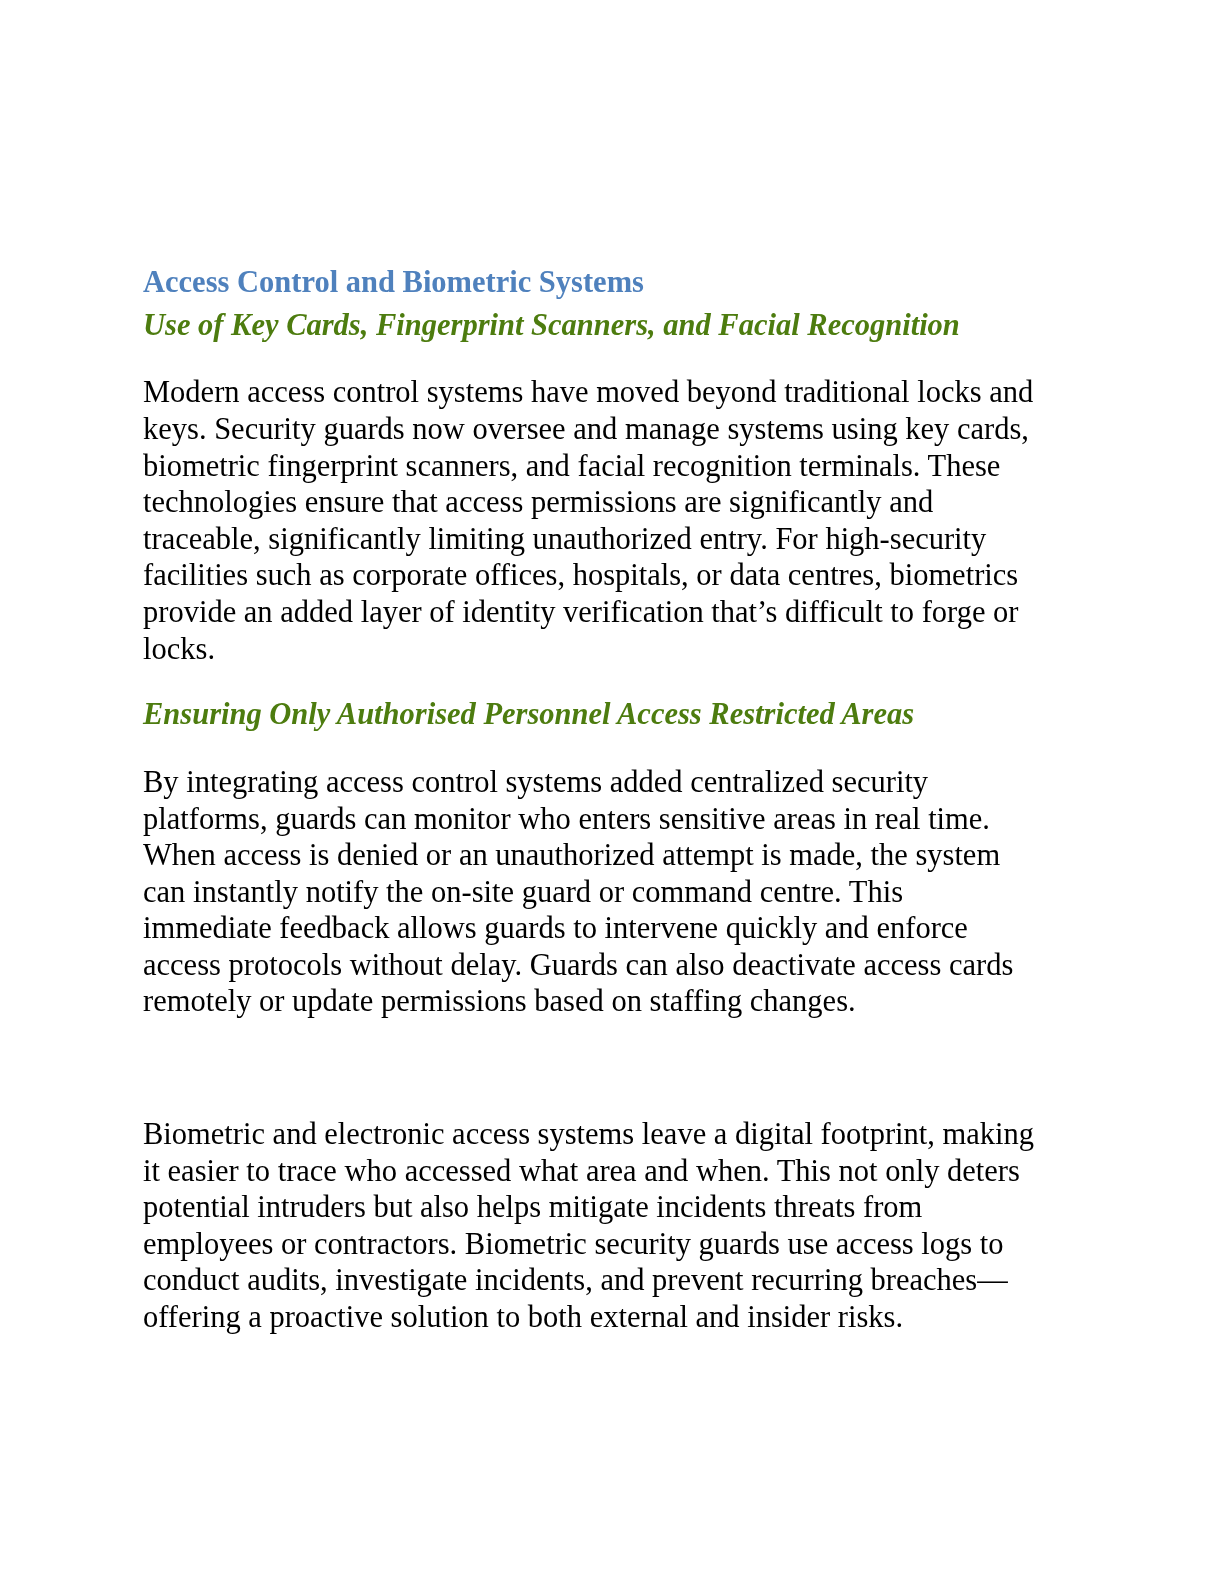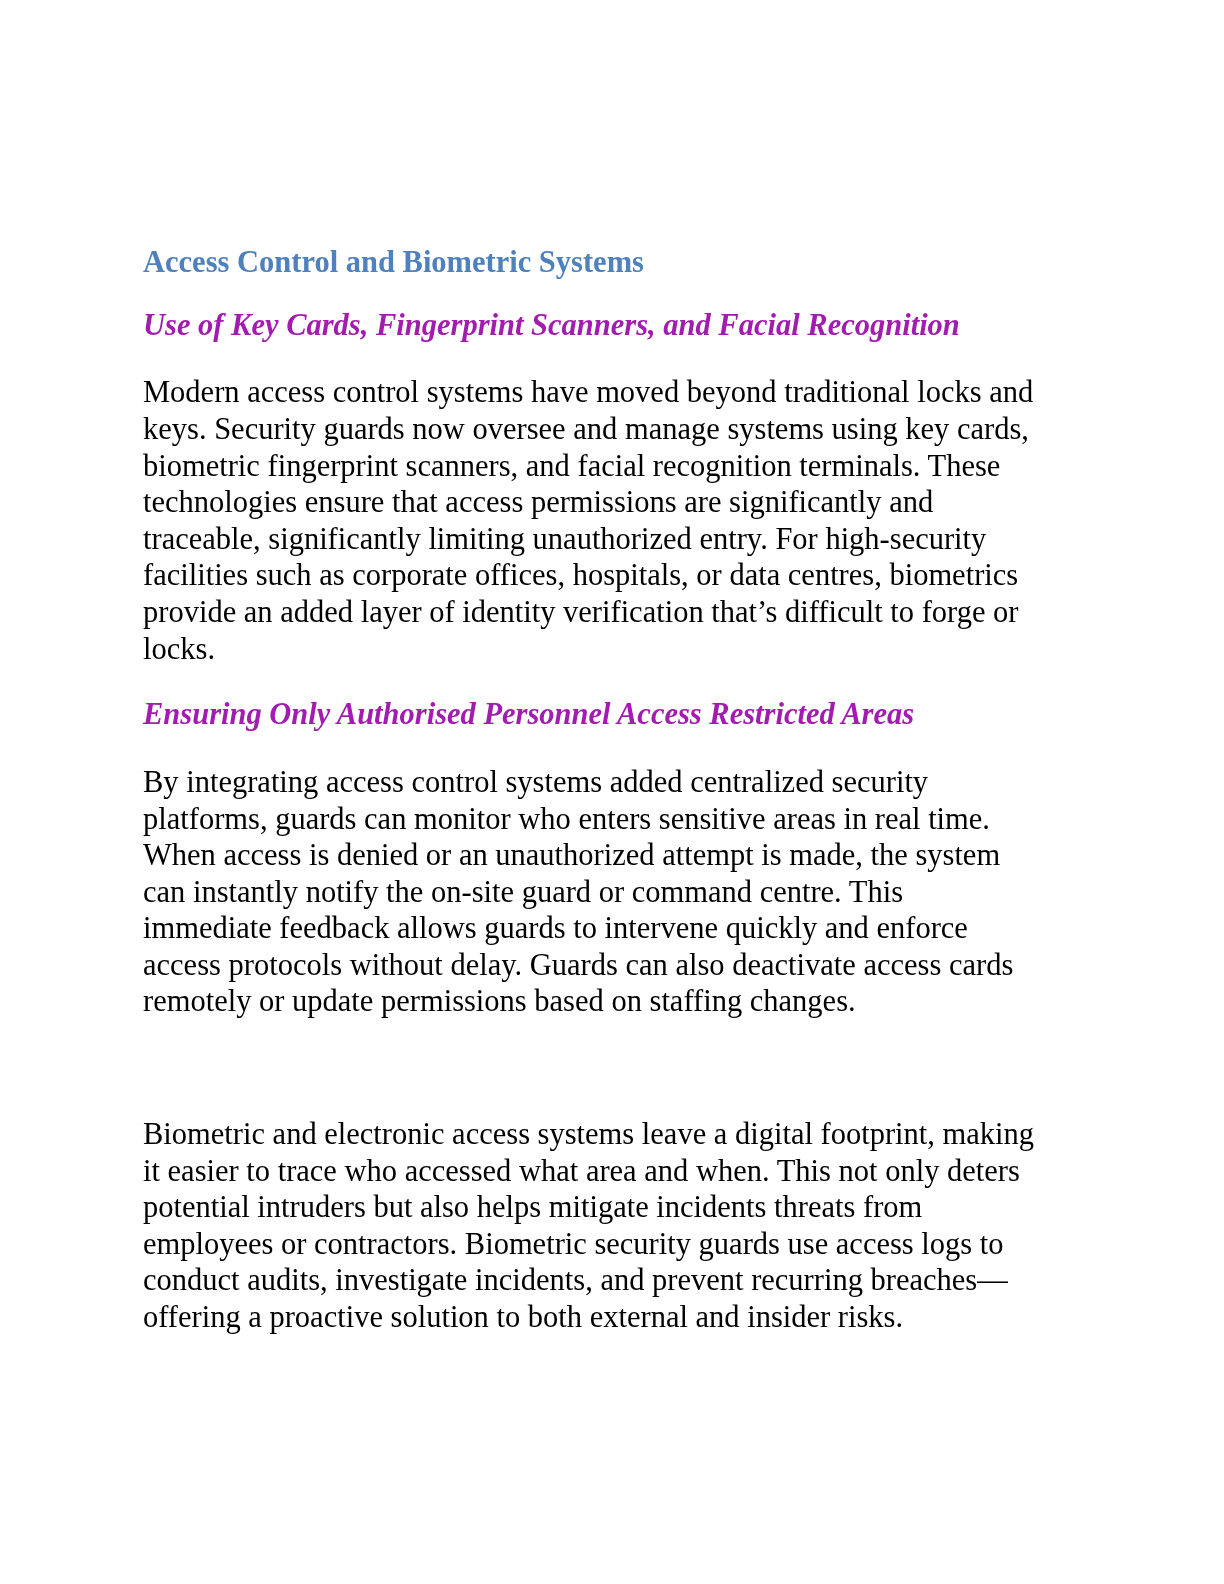--- a/index.html
+++ b/index.html
@@ -8,25 +8,25 @@
       position: absolute; left: 0; top: 0; width: 1224px; height: 1584px;
       font-family: "Liberation Serif", "DejaVu Serif", serif;
       color: #000000;
     }
     .line {
       position: absolute; left: 143px; white-space: nowrap;
       font-size: 30.5px; line-height: 36px;
     }
     .h1 {
       position: absolute; left: 143px; white-space: nowrap;
-      font-size: 30.5px; font-weight: bold; color: #4f81bd; line-height: 36px;
+      font-size: 30.5px; font-weight: bold; color: #4f81bd; line-height: 36px; margin-top: 20px;
     }
     .h2 {
       position: absolute; left: 143px; white-space: nowrap;
-      font-size: 30.5px; font-weight: bold; font-style: italic; color: #a21caf; line-height: 36px;
+      font-size: 30.5px; font-weight: bold; font-style: italic; color: #4d7c0f; line-height: 36px;
     }
   </style>
 </head>
 <body>
 
 <div class="page">
 
 
   <div class="h1" style="top:244px">Access Control and Biometric Systems</div>
 

